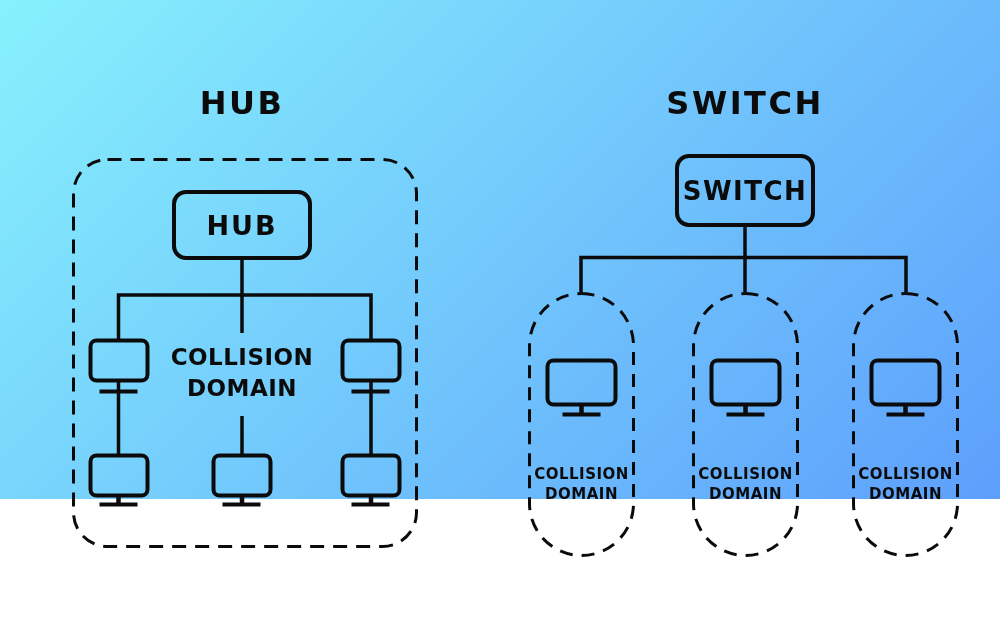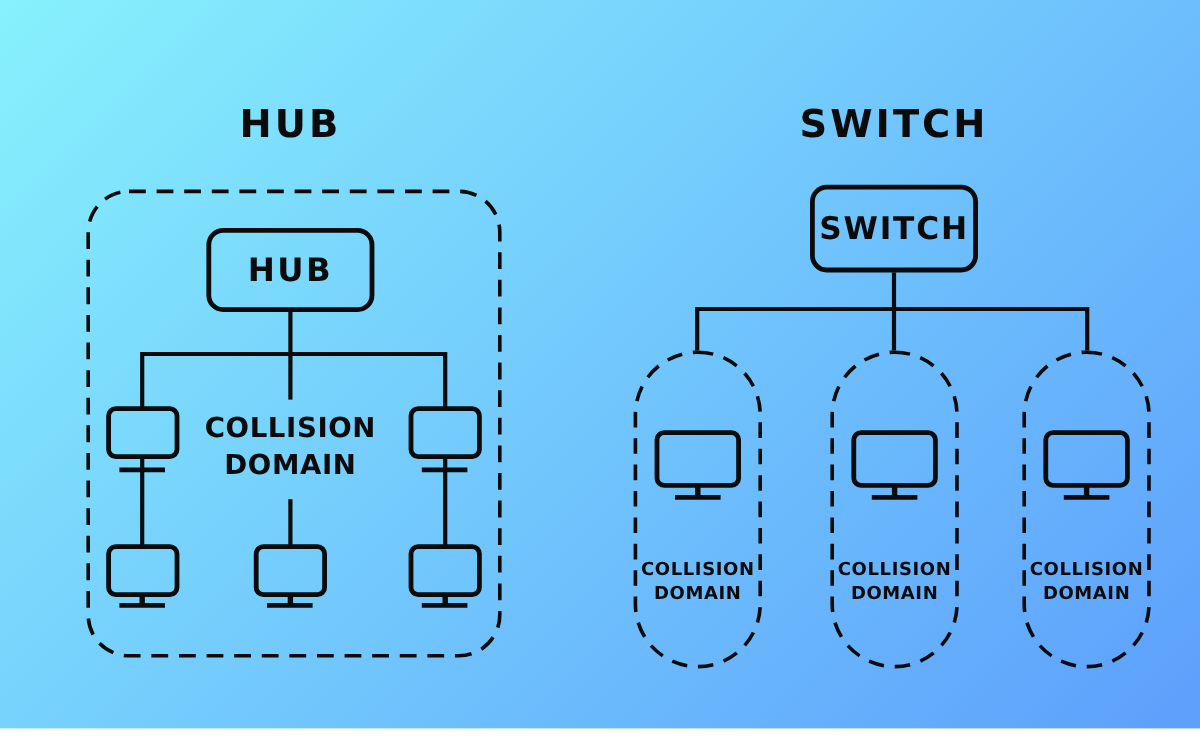--- a/index.html
+++ b/index.html
@@ -9,21 +9,21 @@
   }
   * { margin: 0; padding: 0; box-sizing: border-box; }
   html, body { width: 1000px; height: 625px; overflow: hidden; }
   body {
     font-family: "DejaVu Sans", "Liberation Sans", sans-serif;
     color: var(--ink);
   }
   .canvas {
     position: relative;
     width: 1000px;
-    height: 607px;
+    height: 499px;
     background: linear-gradient(135deg, var(--bg-start) 0%, var(--bg-end) 100%);
   }
   svg.wires {
     position: absolute;
     inset: 0;
     width: 1000px;
     height: 625px;
   }
   svg.wires path, svg.wires rect {
     fill: none;

